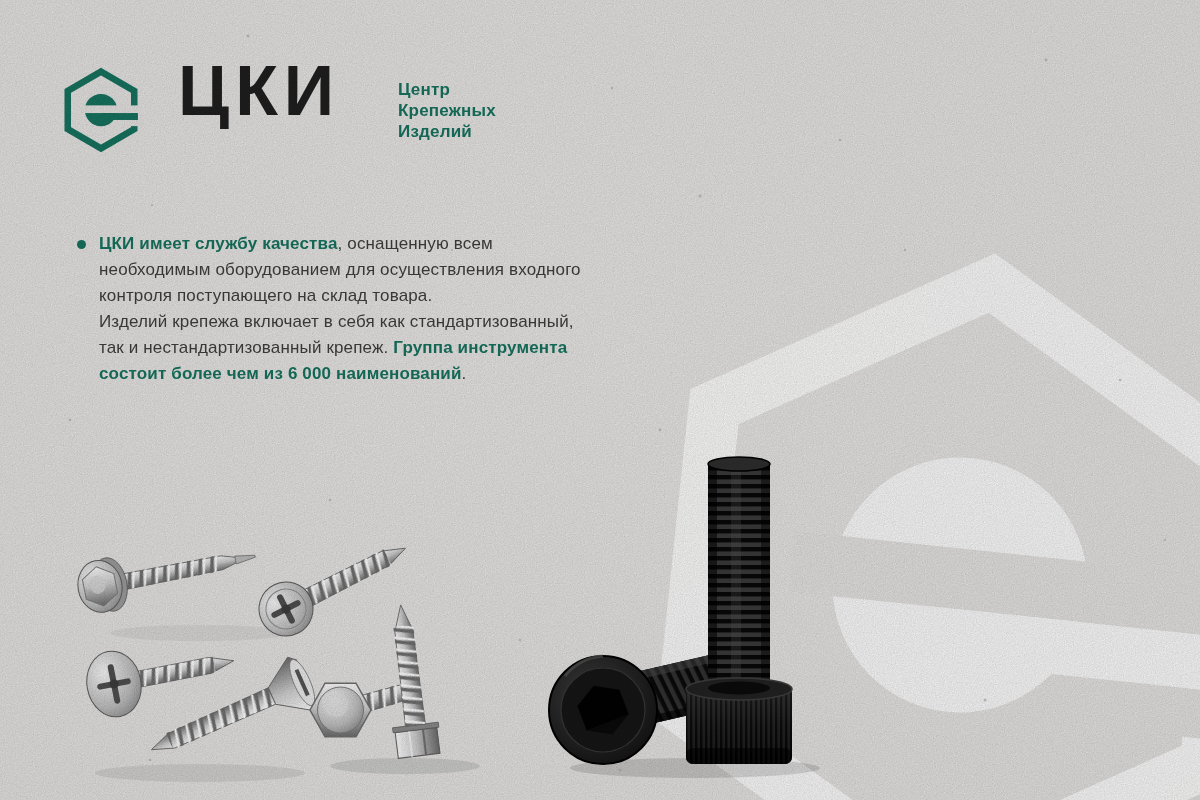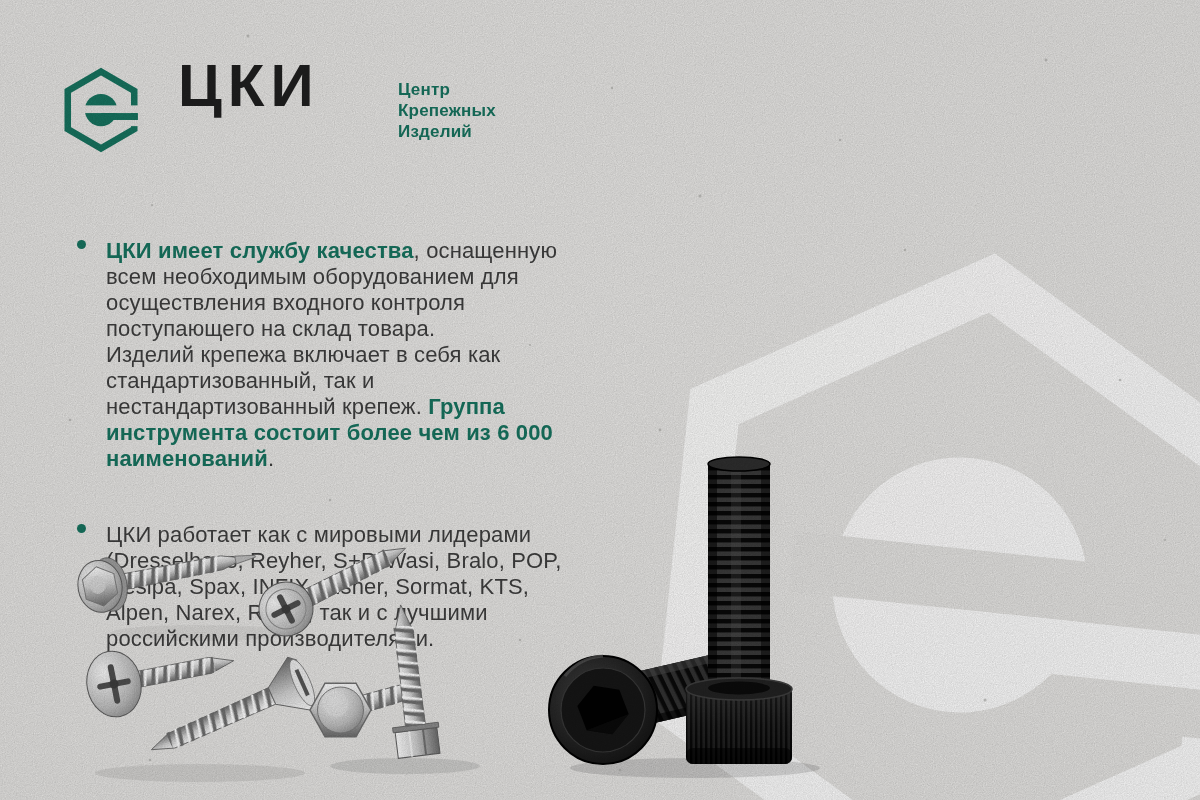--- a/index.html
+++ b/index.html
@@ -7,35 +7,35 @@
     width:1200px;height:800px;position:relative;overflow:hidden;
     background:#e3e2e0;
     background-image:radial-gradient(1500px 1100px at 42% 38%, #e7e6e4 0%, #e2e1df 55%, #dbdad8 100%);
     font-family:"Liberation Sans","DejaVu Sans",sans-serif;
     -webkit-font-smoothing:antialiased;
   }
   .abs{position:absolute;}
   
   .brand-title{
     left:178px;top:56px;
-    font-size:60px;font-weight:800;letter-spacing:6px;color:#1f1f1f;line-height:1;
+    font-size:70px;font-weight:800;letter-spacing:6px;color:#1f1f1f;line-height:1;
   }
   .brand-sub{
     left:398px;top:79px;
     font-size:17px;font-weight:700;line-height:21px;color:#17735F;letter-spacing:.2px;
   }
   
   .bullets{left:77px;top:231px;width:516px;color:#3e3e3e;}
   .bullet{display:flex;margin-bottom:36px;}
   .bullet .dot{
     flex:0 0 auto;width:9px;height:9px;border-radius:50%;
     background:#17735F;margin:9px 13px 0 0;
   }
   .bullet p{
-    margin:7px;font-size:22px;line-height:26px;letter-spacing:.15px;
+    margin:0;font-size:17px;line-height:26px;letter-spacing:.15px;
   }
   .accent{color:#17735F;font-weight:700;}
   
   .watermark{left:620px;top:245px;opacity:.82;}
   
   .photo-left{left:50px;top:528px;}
   .photo-right{left:545px;top:448px;}
   .grain{left:0;top:0;pointer-events:none;}
 </style>
 </head>
@@ -69,24 +69,20 @@
   <div>Изделий</div>
 </div>
 
 <div class="abs bullets">
 
   <div class="bullet">
     <span class="dot"></span>
     <p><span class="accent">ЦКИ имеет службу качества</span><span>, оснащенную всем необходимым оборудованием для осуществления входного контроля поступающего на склад товара.</span><br><span>Изделий крепежа включает в себя как стандартизованный, так и нестандартизованный крепеж. </span><span class="accent">Группа инструмента состоит более чем из 6&nbsp;000 наименований</span><span>.</span></p>
   </div>
 
-  <div class="bullet">
-    <span class="dot"></span>
-    <p><span>ЦКИ работает как с мировыми лидерами (Dresselhaus, Reyher, S+P, Wasi, Bralo, POP, Gesipa, Spax, INFIX, Fisher, Sormat, KTS, Alpen, Narex, Ruko), так и с лучшими российскими производителями.</span></p>
-  </div>
 
 </div>
 
 <svg class="abs photo-left" width="430" height="272" viewBox="0 0 430 272" aria-hidden="true">
   <defs>
     <linearGradient id="gz" x1="0" y1="0" x2="0" y2="1">
       <stop offset="0" stop-color="#fbfbfb"></stop>
         <stop offset="0.45" stop-color="#cfcfcf"></stop>
       <stop offset="0.8" stop-color="#8f8f8f"></stop>
         <stop offset="1" stop-color="#6d6d6d"></stop>

